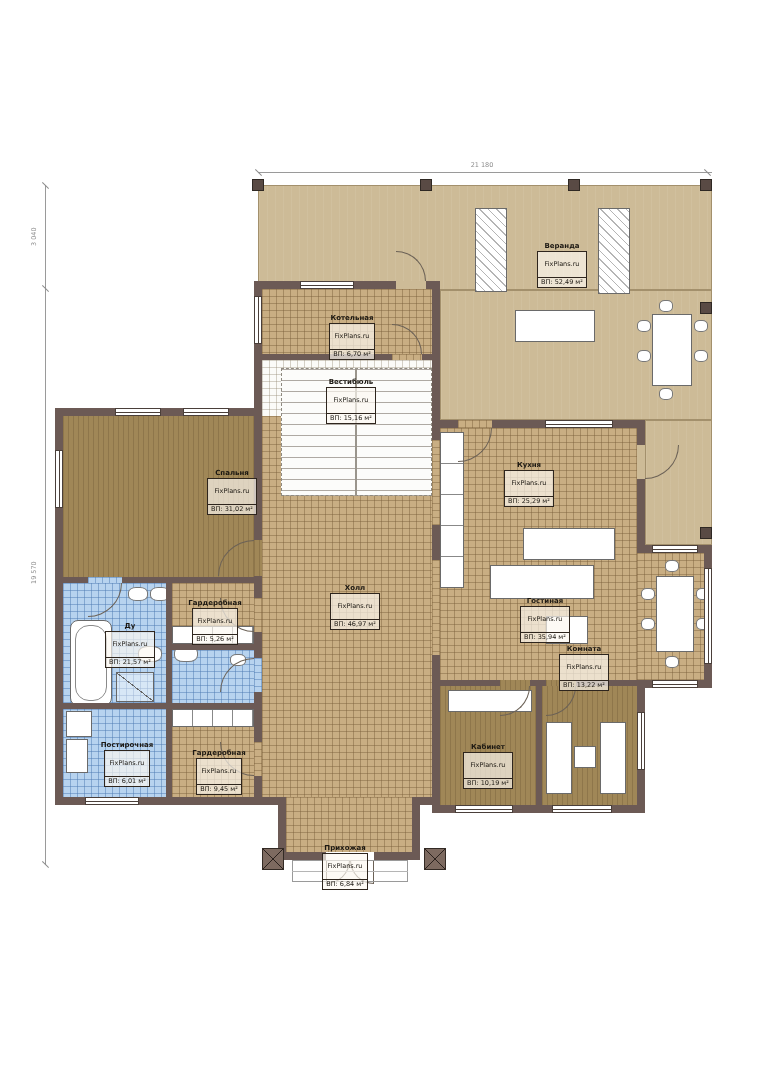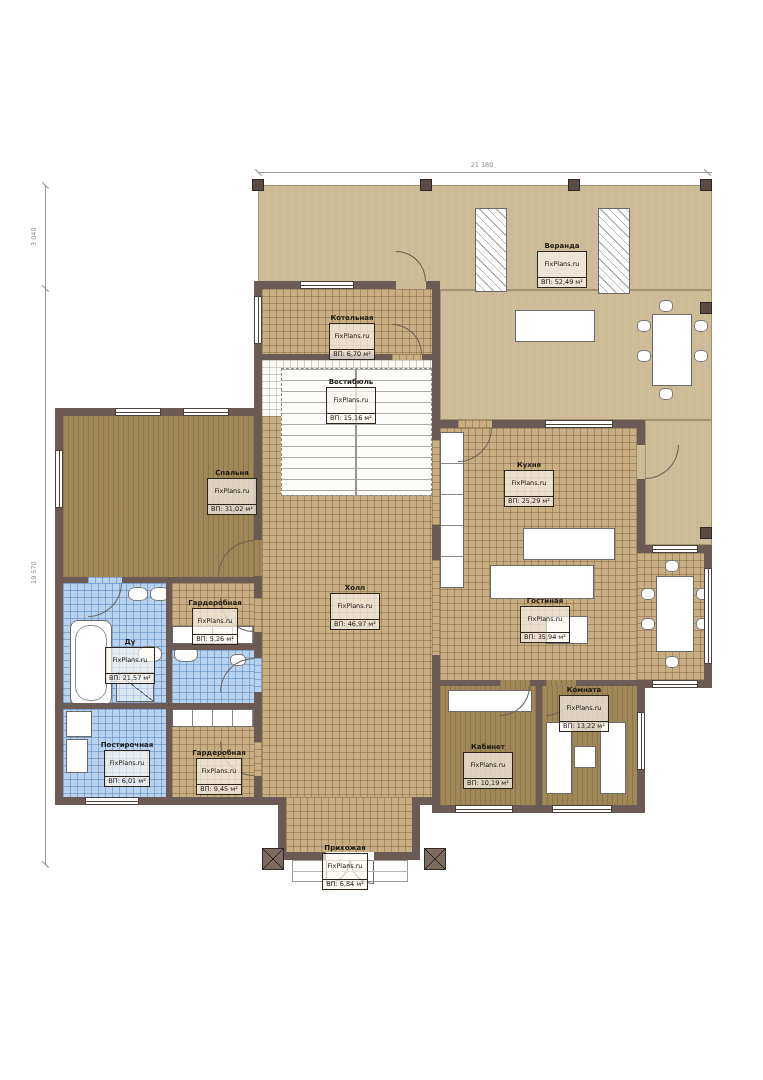--- a/index.html
+++ b/index.html
@@ -263,37 +263,37 @@
     <div class="rbox"><div class="brand">FixPlans.ru</div><div class="area">ВП: 46,97 м²</div></div>
   </div>
   <div class="rlabel" style="left:510px;top:597px;width:70px">
     <div class="rname">Гостиная</div>
     <div class="rbox"><div class="brand">FixPlans.ru</div><div class="area">ВП: 35,94 м²</div></div>
   </div>
   <div class="rlabel" style="left:178px;top:599px;width:74px">
     <div class="rname">Гардеробная</div>
     <div class="rbox"><div class="brand">FixPlans.ru</div><div class="area">ВП: 5,26 м²</div></div>
   </div>
-  <div class="rlabel" style="left:98px;top:638px;width:64px">
+  <div class="rlabel" style="left:98px;top:622px;width:64px">
     <div class="rname">Ду</div>
     <div class="rbox"><div class="brand">FixPlans.ru</div><div class="area">ВП: 21,57 м²</div></div>
   </div>
   <div class="rlabel" style="left:90px;top:741px;width:74px">
     <div class="rname">Постирочная</div>
     <div class="rbox"><div class="brand">FixPlans.ru</div><div class="area">ВП: 6,01 м²</div></div>
   </div>
   <div class="rlabel" style="left:182px;top:749px;width:74px">
     <div class="rname">Гардеробная</div>
     <div class="rbox"><div class="brand">FixPlans.ru</div><div class="area">ВП: 9,45 м²</div></div>
   </div>
   <div class="rlabel" style="left:453px;top:743px;width:70px">
     <div class="rname">Кабинет</div>
     <div class="rbox"><div class="brand">FixPlans.ru</div><div class="area">ВП: 10,19 м²</div></div>
   </div>
-  <div class="rlabel" style="left:549px;top:686px;width:70px">
+  <div class="rlabel" style="left:549px;top:645px;width:70px">
     <div class="rname">Комната</div>
     <div class="rbox"><div class="brand">FixPlans.ru</div><div class="area">ВП: 13,22 м²</div></div>
   </div>
   <div class="rlabel" style="left:310px;top:844px;width:70px">
     <div class="rname">Прихожая</div>
     <div class="rbox"><div class="brand">FixPlans.ru</div><div class="area">ВП: 6,84 м²</div></div>
   </div>
 
 </div>
 

